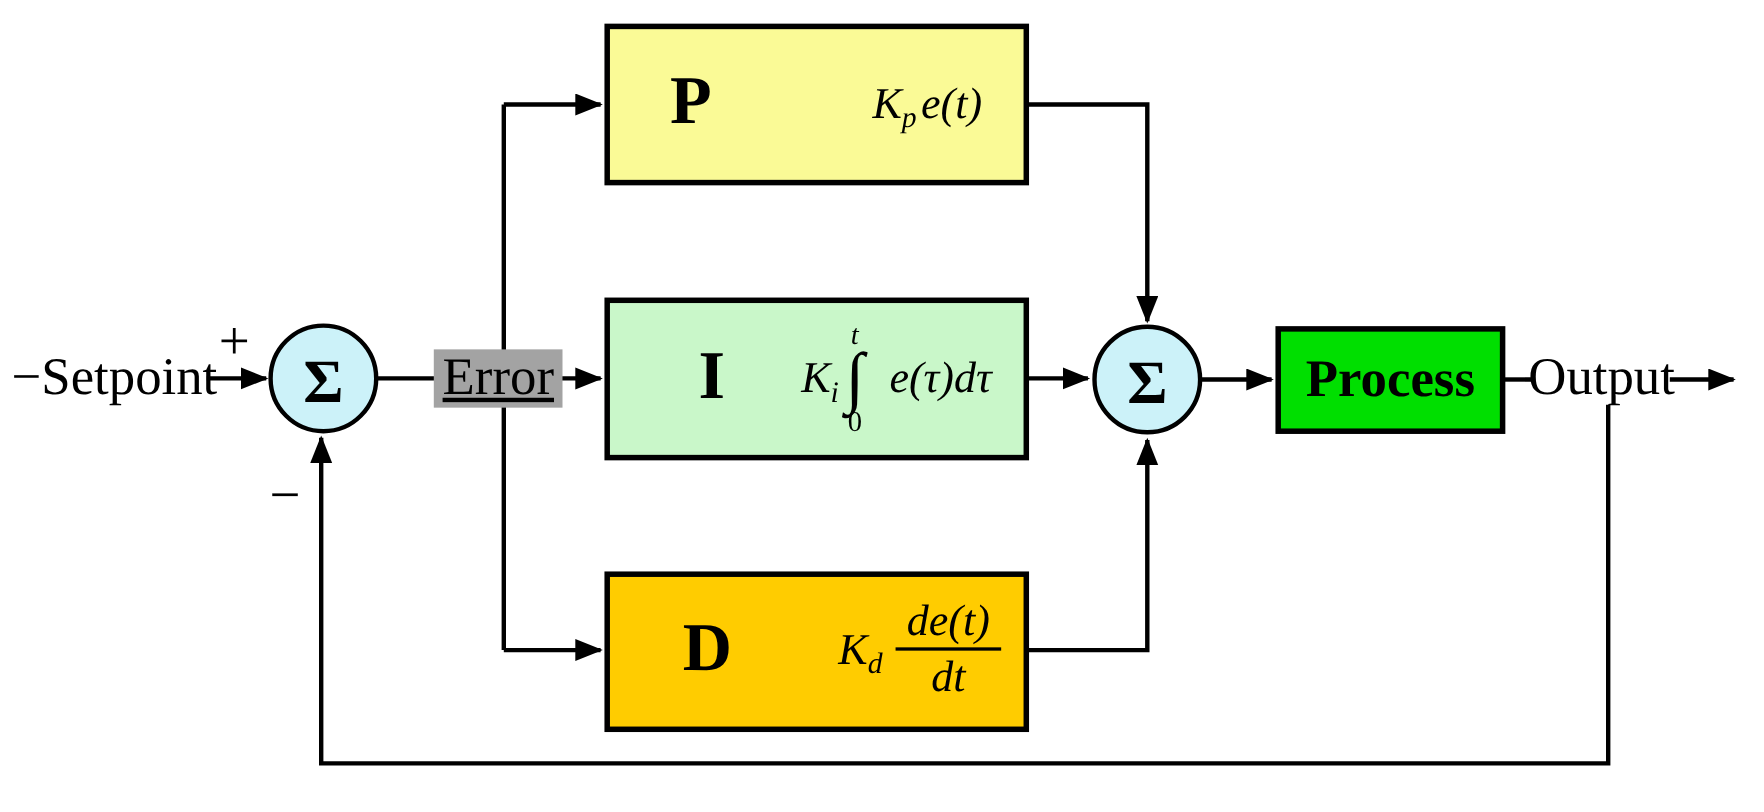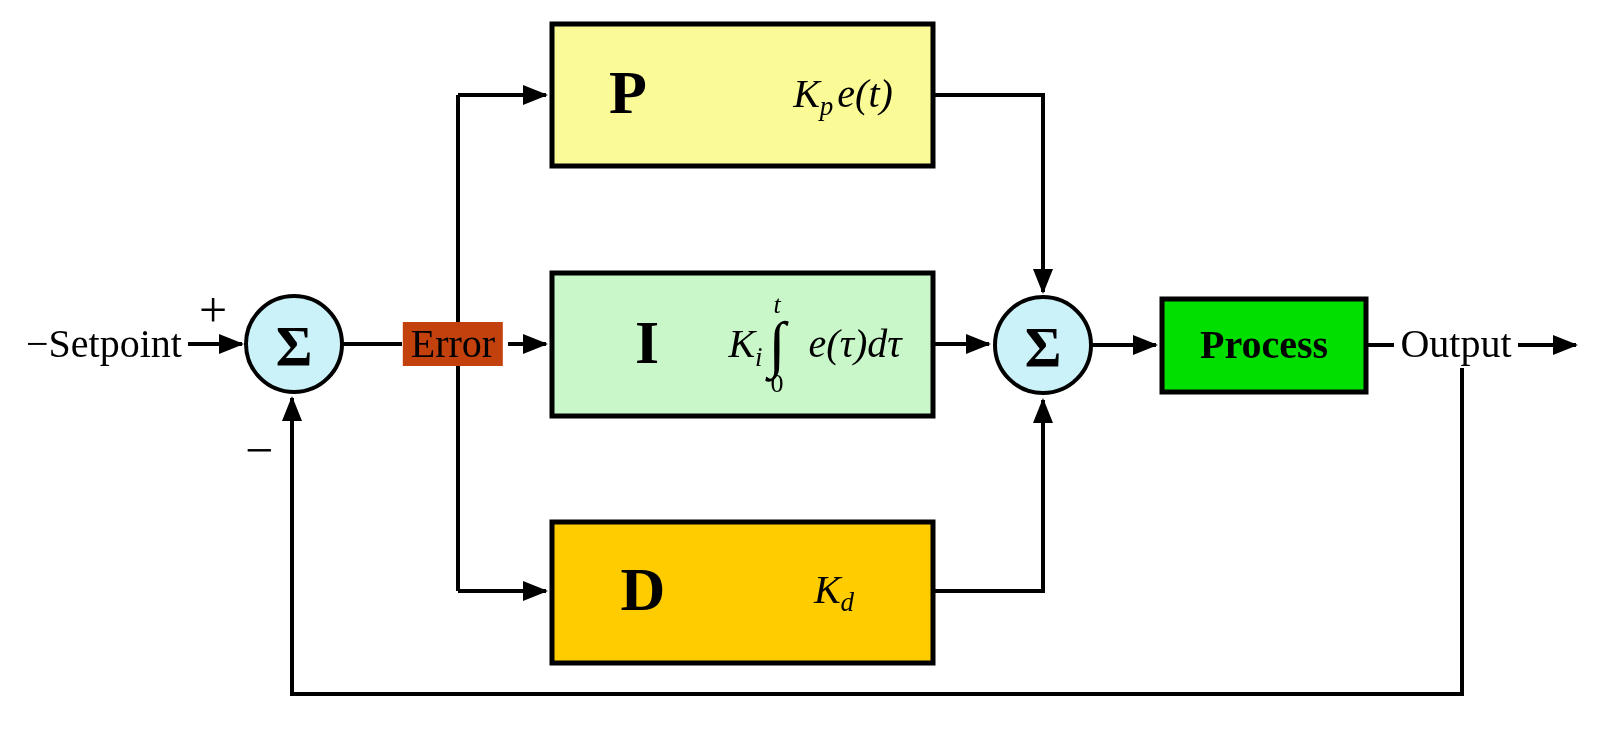--- a/index.html
+++ b/index.html
@@ -10,29 +10,29 @@
     background: #ffffff;
     font-family: "Liberation Serif", "DejaVu Serif", serif;
     color: #000;
     overflow: hidden;
   }
   .canvas svg { position: absolute; left: 0; top: 0; }
   .lbl {
     position: absolute;
     transform: translate(-50%, -50%);
     white-space: nowrap;
-    font-size: 40px;
+    font-size: 48px;
     line-height: 1.1;
     color: #000;
   }
   .bold { font-weight: bold; }
   .block-letter { font-size: 62px; font-weight: bold; }
   .sigma { font-size: 56px; font-weight: bold; }
   .sign { font-size: 50px; }
-  .masked { background: #c2410c; padding: 0 8px; }
+  .masked { background: #a3a3a3; padding: 0 8px; text-decoration: underline; }
   .fml {
     display: inline-flex;
     align-items: center;
     font-style: italic;
     font-size: 40px;
   }
   .fml .sub {
     font-size: 27px;
     transform: translateY(13px);
     margin-right: 4px;
@@ -131,15 +131,19 @@
       <span class="intsign">∫</span>
       <span class="lim-lower">0</span>
     </span>
     <span class="expr">e(τ)dτ</span>
   </div>
 
   <div class="lbl block-letter" style="left:643px; top:589px;">D</div>
   <div class="lbl fml" style="left:836px; top:590px;">
     <span>K</span>
     <span class="sub">d</span>
+    <span class="frac">
+      <span class="num">de(t)</span>
+      <span class="den">dt</span>
+    </span>
   </div>
 
 </div>
 
 </body></html>

